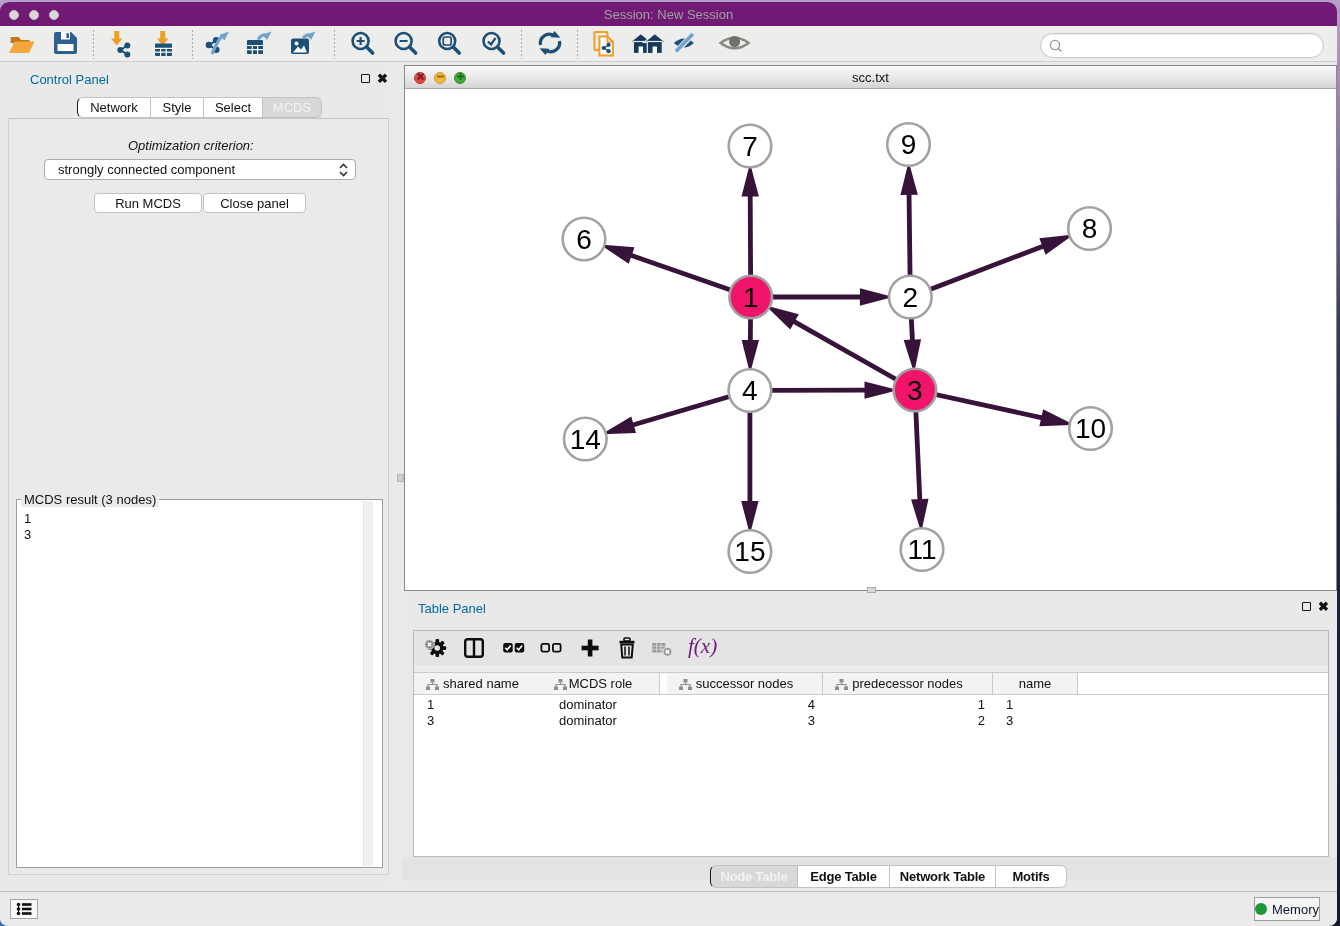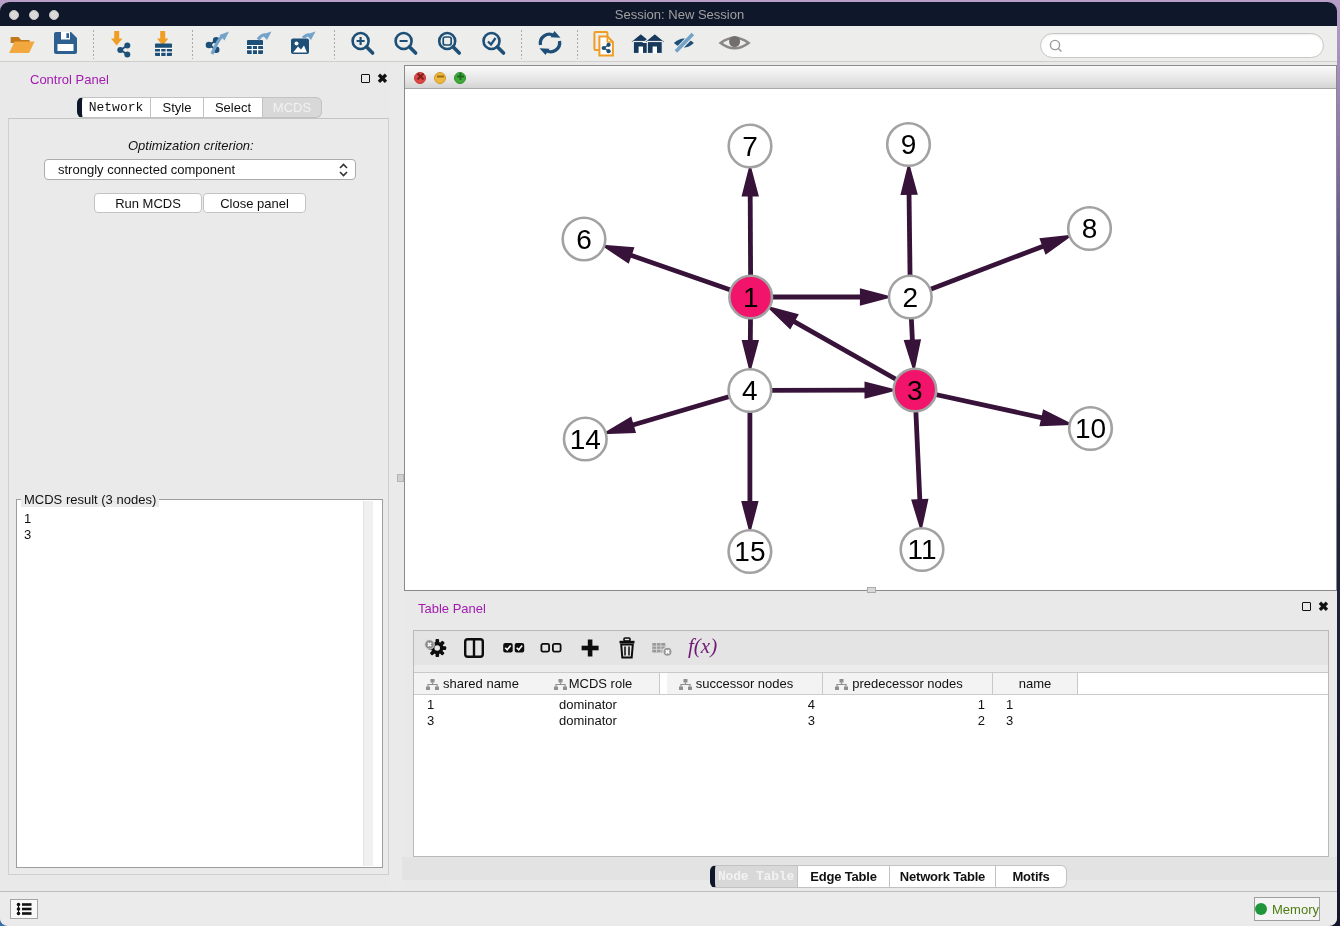--- a/index.html
+++ b/index.html
@@ -3,41 +3,41 @@
 <meta charset="utf-8">
 <style>
 * { margin:0; padding:0; box-sizing:border-box; }
 html,body { width:1340px; height:926px; overflow:hidden; }
 body { font-family:"Liberation Sans", sans-serif; position:relative;
   background:linear-gradient(180deg,#b79fc8 0%, #a78cbc 8%, #7b68a0 20%, #3a3a66 35%, #20243f 55%, #14172c 100%); }
 .abs { position:absolute; }
 #appwin { left:0; top:2px; width:1337px; height:924px; background:#e9e9e9;
   border-radius:9px 9px 8px 8px; overflow:hidden; }
 
-#titlebar { position:absolute; left:0; top:2px; width:100%; height:25px; background:#0f172a;
-  border-bottom:1px solid #d8d6d6;padding-left:11px; }
+#titlebar { position:absolute; left:0; top:2px; width:100%; height:25px; background:#701a75;
+  border-bottom:1px solid #d8d6d6; }
 .tl { position:absolute; top:8px; width:10px; height:10px; border-radius:50%;
   background:#d9d7d7; border:1px solid #c3c0c0; }
 #wtitle { position:absolute; top:5px; width:100%; text-align:center; font-size:13px; color:#a1a09f; }
 
 #toolbar { position:absolute; left:0; top:26px; width:100%; height:36px; background:#ededec;
   border-bottom:1px solid #cfcfcf; }
 .tsep { position:absolute; top:4px; height:29px; width:1px;
   background-image:linear-gradient(#aaa 40%, transparent 40%); background-size:1px 4px; }
 
 #statusbar { position:absolute; left:0; top:891px; width:100%; height:33px;
   background:#ebebeb; border-top:1px solid #bdbdbd; }
 
-.ptitle { font-size:13px; color:#a21caf; }
+.ptitle { font-size:13px; color:#0369a1; }
 .floatico { position:absolute; width:9px; height:9px; border:1.5px solid #111; border-radius:1px; }
 .xico { position:absolute; font-size:13px; font-weight:bold; color:#111; }
 .tabseg { position:absolute; display:flex; font-size:13px; }
 .tabseg .seg { background:#fff; border:1px solid #c2c2c2; border-left:none;
   padding:0 0; display:flex; align-items:center; justify-content:center; color:#111; }
-.tabseg .seg:first-child { border-left:5px solid #0f172a; border-radius:6px 0 0 6px;font-family:Liberation Mono, monospace; }
+.tabseg .seg:first-child { border-left:1px solid #0f172a; border-radius:6px 0 0 6px; }
 .tabseg .seg:last-child { border-radius:0 6px 6px 0; }
 .tabseg .seg.sel { background:#d8d8d8; color:#f2f2f2; }
 #cpanel-box { left:8px; top:118px; width:381px; height:757px; background:#eaeaea;
   border:1px solid #d0d0d0; border-top:1px solid #c4c4c4; }
 .btn { position:absolute; background:#fff; border:1px solid #c3c3c3; border-radius:4px;
   font-size:13px; color:#111; display:flex; align-items:center; justify-content:center; }
 #mcdsbox { position:absolute; left:16px; top:499px; width:367px; height:369px;
   background:#fff; border:1px solid #9d9d9d; }
 #mcdslabel { position:absolute; left:21px; top:492px; background:#eaeaea; padding:0 3px;
   font-size:13px; color:#111; }
@@ -57,21 +57,21 @@
 #ttools { position:absolute; left:0; top:0; width:100%; height:34px; background:#e4e4e4; }
 #thead { position:absolute; left:0; top:41px; width:100%; height:23px; background:#fff;
   border-top:1px solid #c9c9c9; border-bottom:1px solid #cbcbcb; font-size:13px; color:#111; }
 .hcol { position:absolute; top:0; height:100%; background:#f3f3f3; border-right:1px solid #c9c9c9;
   display:flex; align-items:center; justify-content:center; }
 .trow { position:absolute; font-size:13px; color:#111; height:16px; line-height:16px; }
 
 #bottabs { left:694px; top:865px; height:23px;margin-left:16px; }
 #bottabs .seg { font-weight:bold; letter-spacing:-0.2px; }
 #memorybtn { left:1254px; top:897px; width:66px; height:24px; background:#f4f4f4;
-  border:1px solid #9f9f9f; font-size:13px; color:#4d7c0f;
+  border:1px solid #9f9f9f; font-size:13px; color:#0f172a;
   display:flex; align-items:center; justify-content:center; gap:5px; }
 #listbtn { left:10px; top:899px; width:28px; height:20px; background:#f8f8f8;
   border:1px solid #a5a5a5; display:flex; align-items:center; justify-content:center; }
 </style>
 </head>
 <body>
 <div class="abs" style="left:-6px;top:916px;width:16px;height:16px;border-radius:50%;background:#3a6db1;"></div>
 <div class="abs" id="appwin">
 <div class="abs" style="left:0;top:-2px;width:1337px;height:928px">
   <div id="titlebar">
@@ -253,20 +253,21 @@
       <div class="mac" style="left:9px; background:#df4744; border:1px solid #c23935;"></div>
       <div class="mac" style="left:29px; background:#f0b73e; border:1px solid #d09a2c;"></div>
       <div class="mac" style="left:49px; background:#42a93c; border:1px solid #2f8f2d;"></div>
       <svg width="70" height="13" viewBox="0 0 70 13" style="position:absolute;left:6px;top:5px">
         <line x1="6.5" y1="2.5" x2="12.5" y2="8.5" stroke="#7c1f1c" stroke-width="1.8"></line>
             <line x1="12.5" y1="2.5" x2="6.5" y2="8.5" stroke="#7c1f1c" stroke-width="1.8"></line>
         <line x1="26" y1="5.5" x2="33" y2="5.5" stroke="#9a6d14" stroke-width="1.8"></line>
         <line x1="46" y1="5.5" x2="53" y2="5.5" stroke="#1c6b1c" stroke-width="1.8"></line>
             <line x1="49.5" y1="2" x2="49.5" y2="9" stroke="#1c6b1c" stroke-width="1.8"></line>
       </svg>
+      <div class="t">scc.txt</div>
     </div>
     <svg id="graph" width="932" height="501" viewBox="0 0 932 501" style="position:absolute; left:0; top:23px;">
       <g stroke="#371239" stroke-width="4.8" fill="#371239">
       <line x1="345.7" y1="208.0" x2="345.2" y2="103.0"></line>
       <polygon points="345.1,83.5 350.8,105.0 339.6,105.0"></polygon>
       <line x1="345.7" y1="208.0" x2="222.4" y2="165.1"></line>
       <polygon points="204.0,158.7 226.2,160.5 222.5,171.1"></polygon>
       <line x1="345.7" y1="208.0" x2="459.3" y2="208.0"></line>
       <polygon points="478.8,208.0 457.3,213.6 457.3,202.4"></polygon>
       <line x1="345.7" y1="208.0" x2="345.3" y2="255.5"></line>

